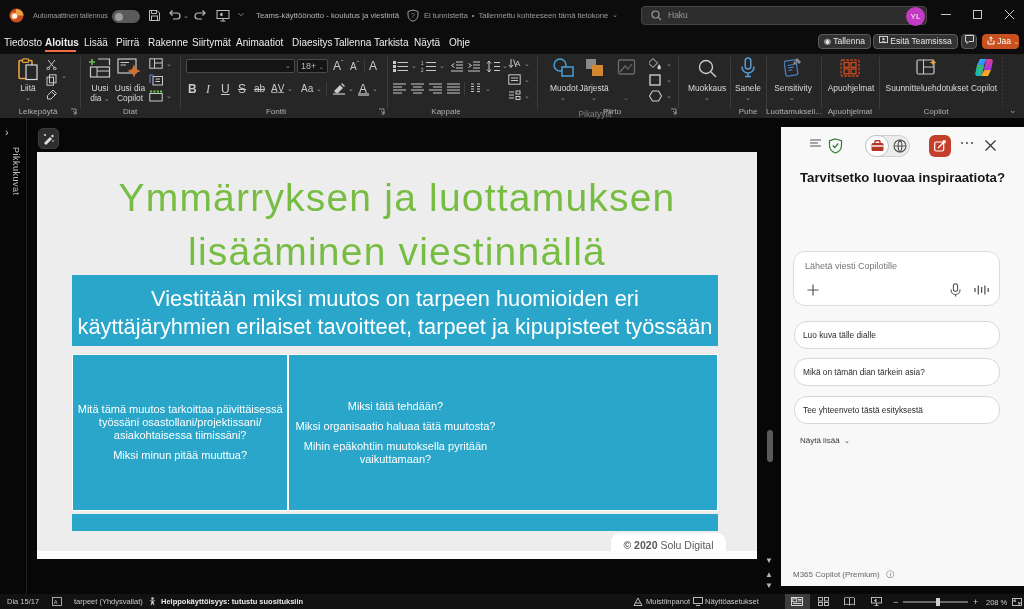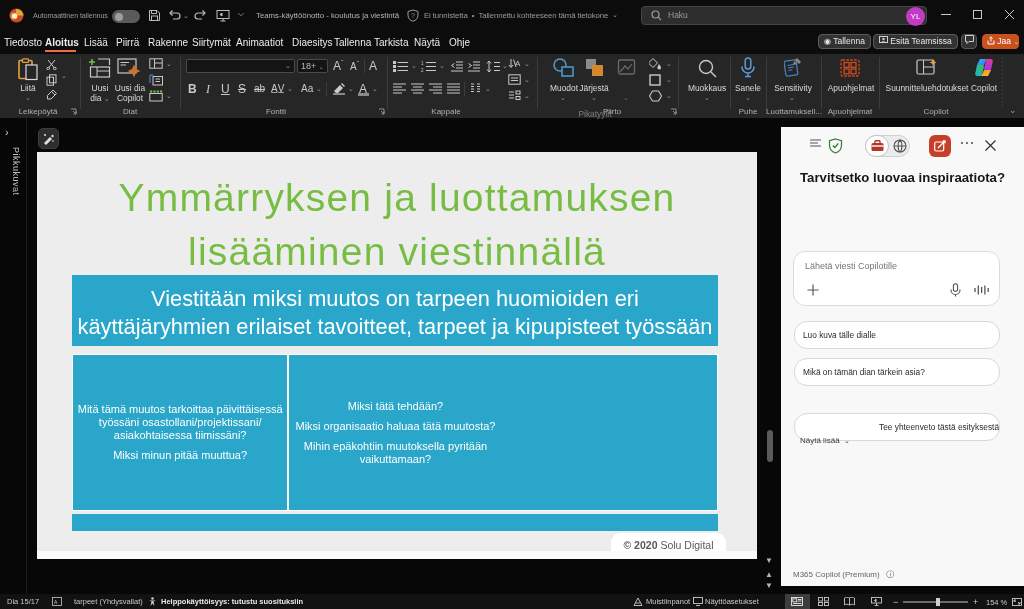--- a/index.html
+++ b/index.html
@@ -476,21 +476,21 @@
       </svg>
     <svg style="position:absolute; left:180px; top:32px;" width="15" height="12" viewBox="0 0 15 12" stroke="#555" stroke-width="1.3">
         <path d="M1 4 V8 M4.3 1.5 V10.5 M7.6 3 V9 M10.9 1.5 V10.5 M14.2 4 V8"></path>
       </svg>
   </div>
 
   <div style="position:absolute; left:0; top:43px; width:243px; text-align:center; font-size:13.2px; font-weight:bold; color:#171717;">Tarvitsetko luovaa inspiraatiota?</div>
 
   <div class="pillsugg" style="top:194px;">Luo kuva tälle dialle</div>
   <div class="pillsugg" style="top:231px;">Mikä on tämän dian tärkein asia?</div>
-  <div class="pillsugg" style="top:286px;text-align:right;">Tee yhteenveto tästä esityksestä</div>
+  <div class="pillsugg" style="top:269px;">Tee yhteenveto tästä esityksestä</div>
   <div style="position:absolute; left:19px; top:309px; font-size:8px; color:#3a3a3a;">Näytä lisää &nbsp;<span style="font-size:7px;">⌄</span></div>
   <div style="position:absolute; left:12px; top:442px; font-size:8px; color:#666;">M365 Copilot (Premium)&nbsp;&nbsp; <span style="font-size:8px;">ⓘ</span></div>
 </div>
 
 <div class="abs" id="statusbar">
   <span style="position:absolute; left:7px; top:3px;">Dia 15/17</span>
   <svg style="position:absolute; left:52px; top:3px;" width="10" height="9" viewBox="0 0 10 9" fill="none" stroke="#c9c9c9" stroke-width="0.8">
       <rect x="0.5" y="0.5" width="9" height="8"></rect>
       <text x="2" y="6.5" font-size="5" fill="#c9c9c9" stroke="none">A</text>
     </svg>
@@ -528,18 +528,18 @@
   <svg style="position:absolute; left:871px; top:3px;" width="11" height="9" viewBox="0 0 11 9" fill="none" stroke="#c9c9c9" stroke-width="0.9">
       <rect x="0.5" y="0.5" width="10" height="5.5"></rect>
       <path d="M5.5 6 V8 M3.5 8.5 H7.5"></path>
       <path d="M3.5 3.5 L5 2 L5 5 Z" fill="#c9c9c9"></path>
     </svg>
 
   <span style="position:absolute; left:893px; top:3px; font-size:9px;">−</span>
   <div style="position:absolute; left:903px; top:7px; width:65px; height:1.5px; background:#6a6a6a;"></div>
   <div style="position:absolute; left:936px; top:3.5px; width:4px; height:8px; background:#cfcfcf;"></div>
   <span style="position:absolute; left:973px; top:3px; font-size:9px;">+</span>
-  <span style="position:absolute; left:986px; top:4px;">154 %</span>
+  <span style="position:absolute; left:986px; top:4px;">208 %</span>
   <svg style="position:absolute; left:1012px; top:2.5px;" width="10" height="10" viewBox="0 0 10 10" fill="none" stroke="#c9c9c9" stroke-width="0.9">
       <rect x="0.5" y="1.5" width="9" height="7"></rect>
       <path d="M2 3 L4 5 M4 3 H4 M2 3 H4 M2 3 V5 M8 7 L6 5 M8 7 H6 M8 7 V5"></path>
     </svg>
 </div>
 
 </body></html>

